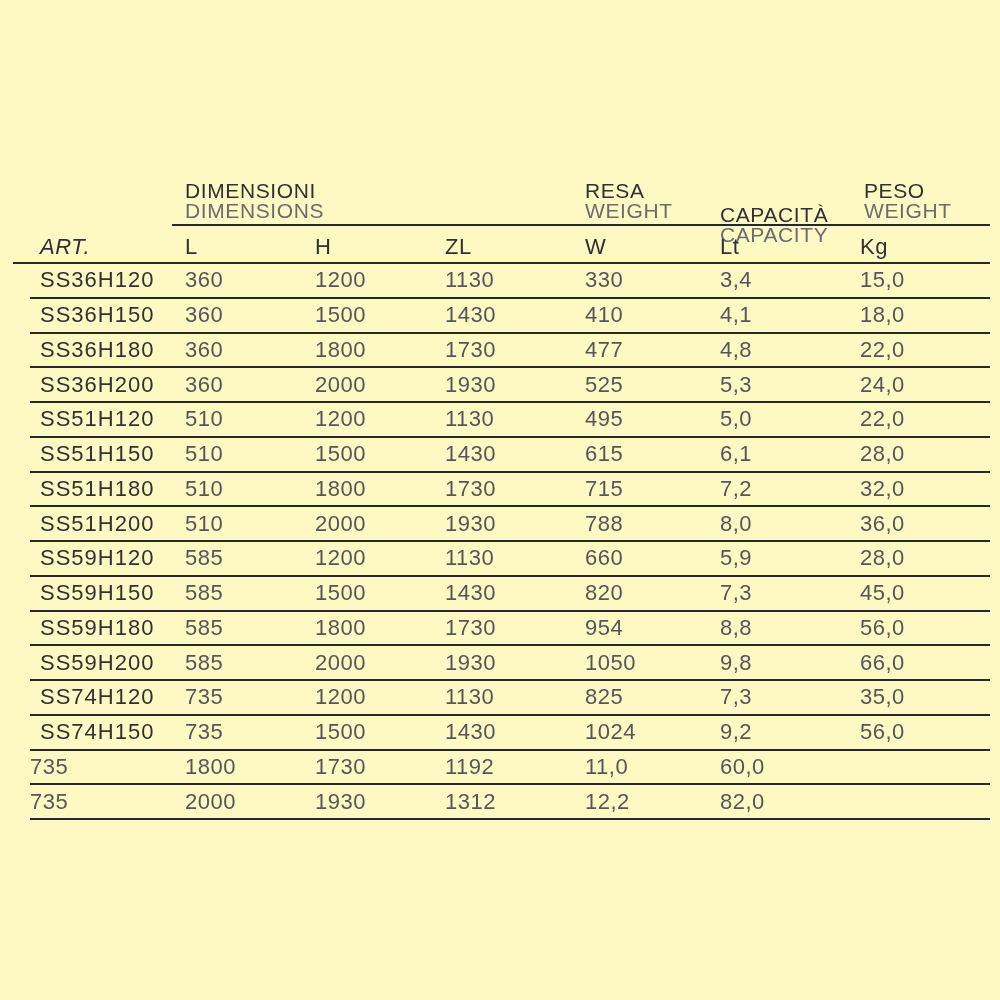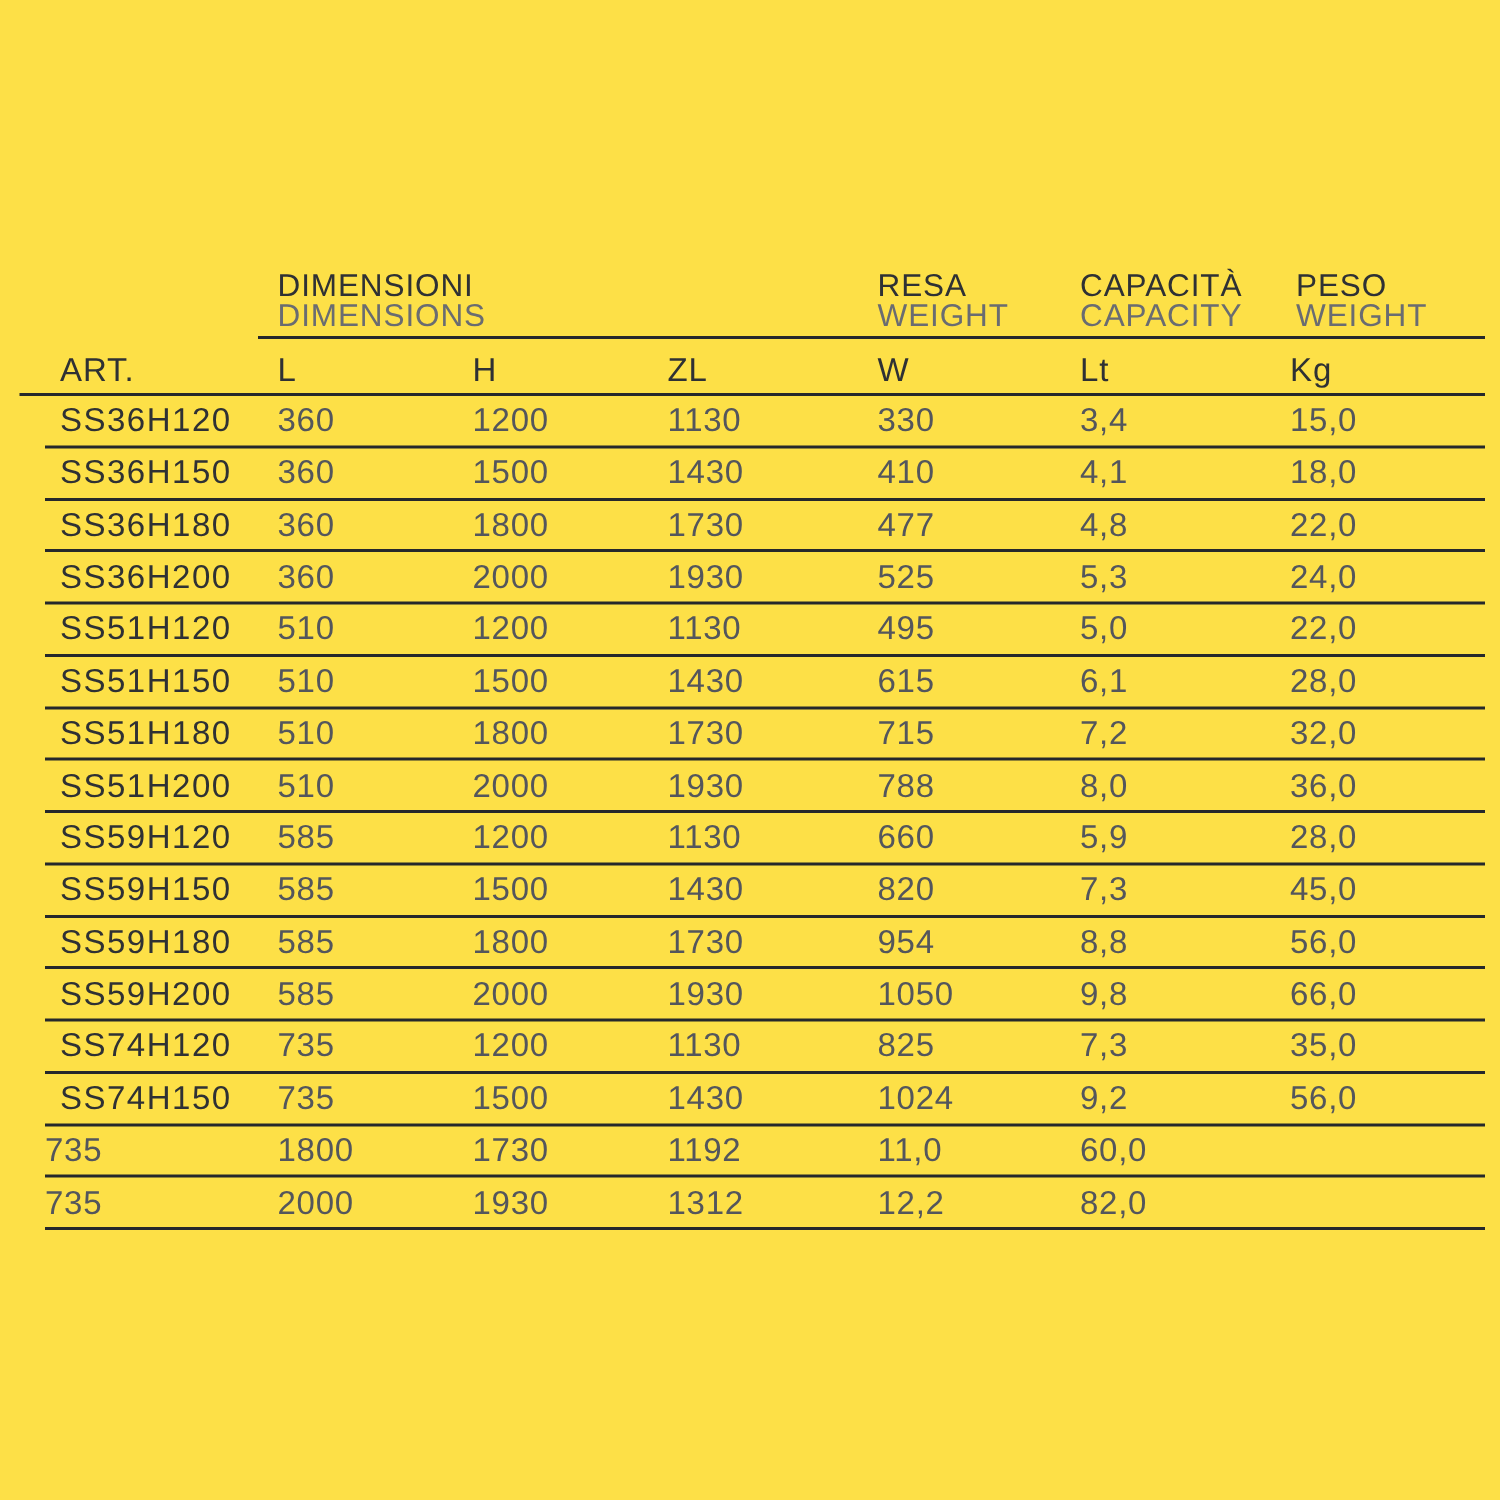--- a/index.html
+++ b/index.html
@@ -4,21 +4,21 @@
 <style>
   html, body {
     margin: 0;
     padding: 0;
     background: #ffffff;
   }
   .page {
     position: relative;
     width: 1000px;
     height: 1000px;
-    background: #fde047;
+    background: #fef9c3;
     font-family: "Liberation Sans", sans-serif;
     overflow: hidden;
   }
 
   
   .group {
     position: absolute;
     top: 181px;
     white-space: nowrap;
   }
@@ -29,21 +29,21 @@
     color: #2f3134;
   }
   .group .subtitle {
     font-size: 21px;
     line-height: 20px;
     letter-spacing: 0.6px;
     color: #6a6c71;
   }
   .g0 { left: 185px; }
   .g1 { left: 585px; }
-  .g2 { left: 720px; }
+  .g2 { left: 720px; margin-top: 24px; }
   .g3 { left: 864px; }
 
   .rule {
     position: absolute;
     height: 2px;
     background: #26282b;
   }
   .group-rule { top: 224px; left: 172px; width: 818px; }
   .head-rule  { top: 262px; left: 13px;  width: 977px; }
 
@@ -54,21 +54,21 @@
     top: 230px;
     width: 977px;
     height: 30px;
     display: grid;
     grid-template-columns: 172px 130px 130px 140px 135px 140px 130px;
     align-items: end;
     font-size: 22px;
     letter-spacing: 0.6px;
     color: #2f3134;
   }
-  .colhead .art-h { padding-left: 27px; }
+  .colhead .art-h { padding-left: 27px; font-style: italic; }
 
   
   .rows {
     position: absolute;
     left: 30px;
     top: 264px;
     width: 960px;
   }
   .row {
     box-sizing: border-box;

